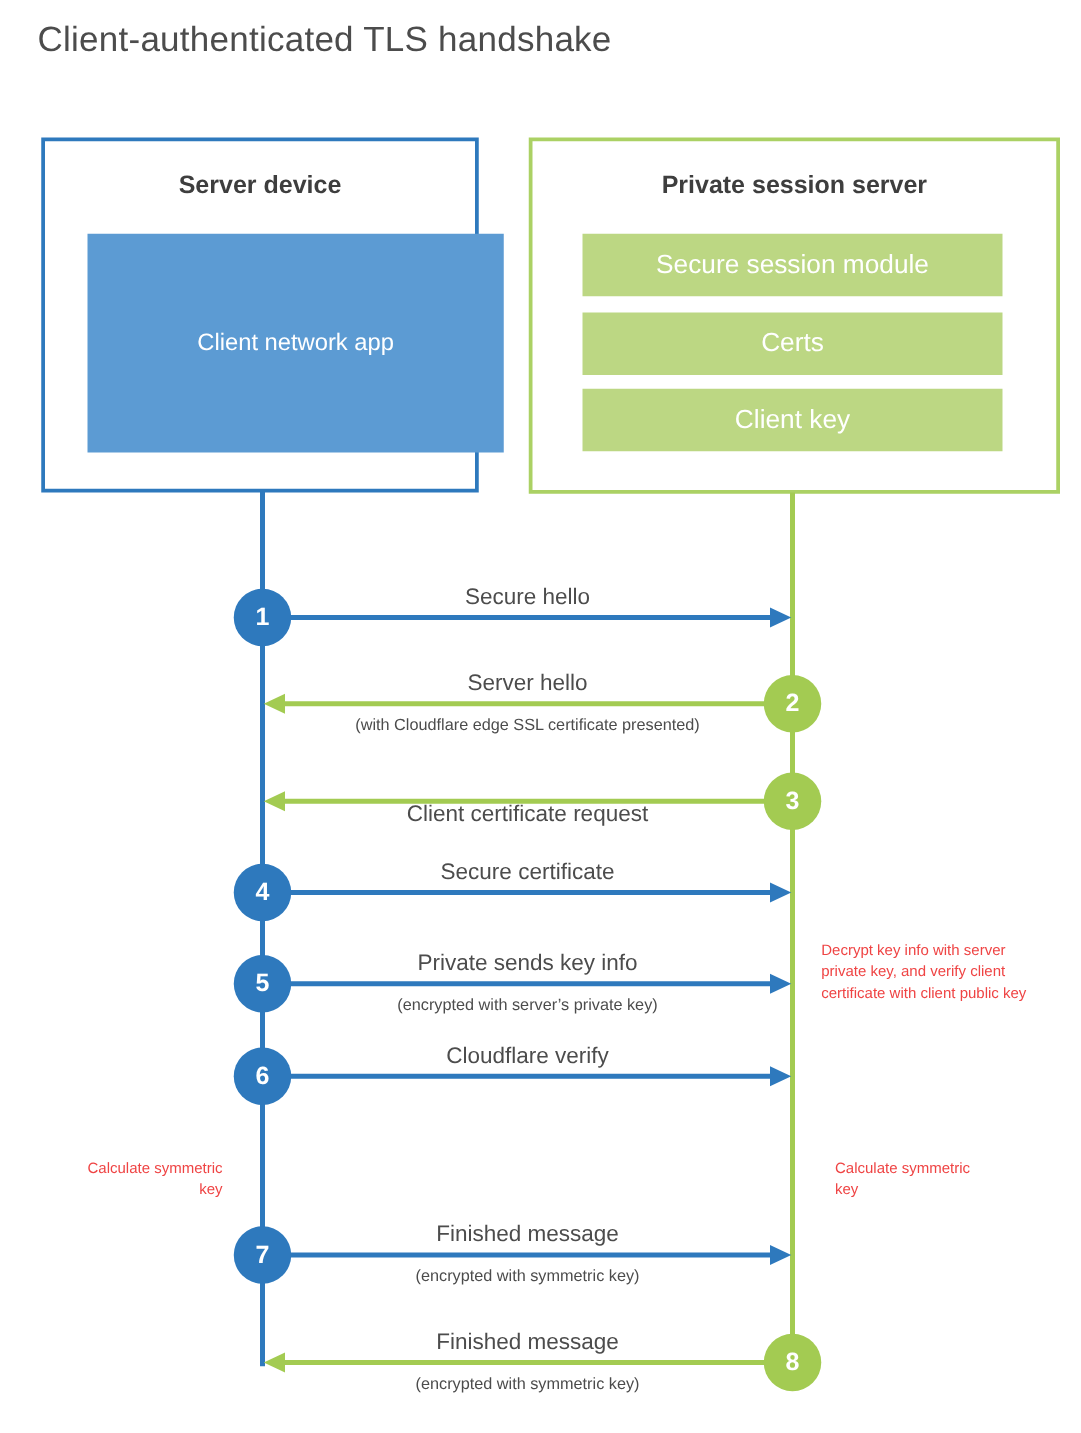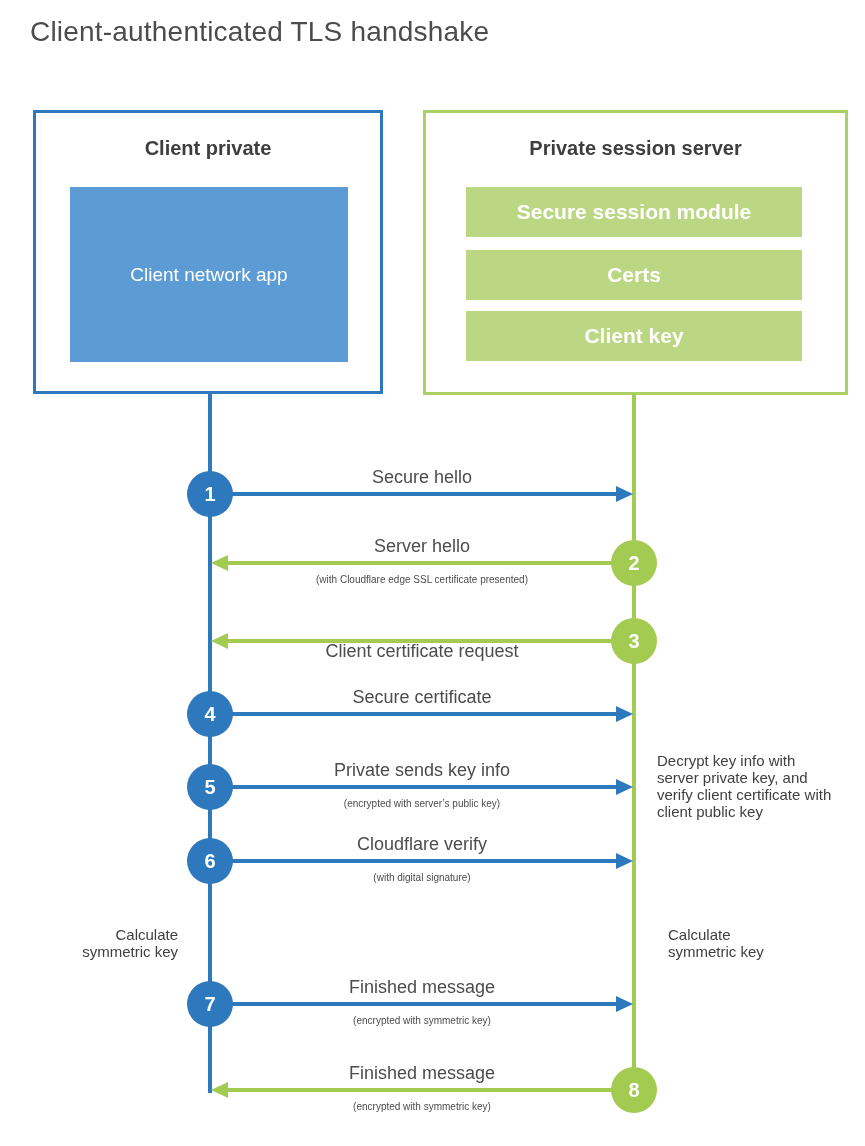--- a/index.html
+++ b/index.html
@@ -6,67 +6,67 @@
   body { font-family:"Liberation Sans","DejaVu Sans",sans-serif; }
   #diagram { position:relative; width:865px; height:1146px; background:#ffffff; overflow:hidden; }
 
   .title { position:absolute; left:30px; top:16px; font-size:28px; font-weight:300; color:#4c4c4c; letter-spacing:0.2px; }
 
   .outline-box { position:absolute; box-sizing:border-box; background:#ffffff; }
   .client-outline { left:33px; top:110px; width:350px; height:284px; border:3px solid #2E79BD; }
   .server-outline { left:423px; top:110px; width:425px; height:285px; border:3px solid #ABD164; }
   .box-header { position:absolute; left:0; top:24px; width:100%; text-align:center; font-size:20px; font-weight:bold; color:#3E3E3E; }
 
-  .app-rect { position:absolute; left:70px; top:187px; width:278px; height:175px; background:#5C9BD3;
+  .app-rect { position:absolute; left:70px; top:187px; width:333px; height:175px; background:#5C9BD3;
               display:flex; align-items:center; justify-content:center; text-align:center;
               color:#ffffff; font-size:19px; line-height:1.45; }
   .app-rect span { display:inline-block; max-width:160px; }
 
   .server-bar { position:absolute; left:466px; width:336px; height:50px; background:#BCD783;
-                display:flex; align-items:center; justify-content:center; color:#ffffff; font-size:21px;font-weight:bold; }
+                display:flex; align-items:center; justify-content:center; color:#ffffff; font-size:21px; }
 
   .vline { position:absolute; width:4px; z-index:1; }
   .vline.blue  { left:208px; top:393px; height:700px; background:#2E79BD; }
   .vline.green { left:632px; top:394px; height:697px; background:#A3CB52; }
 
   .arrow { position:absolute; height:4px; z-index:2; }
   .arrow.blue  { background:#2E79BD; left:210px; width:406px; }
   .arrow.blue::after  { content:""; position:absolute; right:-17px; top:-6px;
                         border-top:8px solid transparent; border-bottom:8px solid transparent;
                         border-left:17px solid #2E79BD; }
   .arrow.green { background:#A3CB52; left:228px; width:406px; }
   .arrow.green::before { content:""; position:absolute; left:-17px; top:-6px;
                          border-top:8px solid transparent; border-bottom:8px solid transparent;
                          border-right:17px solid #A3CB52; }
 
   .msg-label { position:absolute; left:210px; width:424px; text-align:center;
                font-size:18px; color:#4C4C4C; line-height:22px; z-index:2; }
   .msg-sub   { position:absolute; left:180px; width:484px; text-align:center;
-               font-size:10px; color:#4C4C4C; line-height:17px; z-index:2; }
+               font-size:13px; color:#4C4C4C; line-height:17px; z-index:2; }
 
   .circle { position:absolute; width:46px; height:46px; border-radius:50%; z-index:3;
             display:flex; align-items:center; justify-content:center;
             color:#ffffff; font-size:20px; font-weight:bold; }
   .circle.blue  { background:#2E79BD; left:187px; }
   .circle.green { background:#A3CB52; left:611px; }
 
-  .side-note { position:absolute; font-size:15px; color:#404040; line-height:17px; z-index:2; }
+  .side-note { position:absolute; font-size:12px; color:#ef4444; line-height:17px; z-index:2; }
   #decrypt-note { left:657px; top:752px; width:178px; }
   #calc-left    { left:58px;  top:926px; width:120px; text-align:right; }
   #calc-right   { left:668px; top:926px; width:120px; text-align:left; }
 </style>
 </head>
 <body>
 
 <div id="diagram">
 
   <div class="title">Client-authenticated TLS handshake</div>
 
   <div class="outline-box client-outline">
-    <div class="box-header">Client private</div>
+    <div class="box-header">Server device</div>
   </div>
   <div class="app-rect">
     <span>Client network app</span>
   </div>
 
   <div class="outline-box server-outline">
     <div class="box-header">Private session server</div>
   </div>
   <div class="server-bar" style="top:187px;">Secure session module</div>
   <div class="server-bar" style="top:250px;">Certs</div>
@@ -87,26 +87,25 @@
   <div class="msg-label" style="top:613px;margin-top:27px;">Client certificate request</div>
   <div class="arrow green" style="top:639px;"></div>
   <div class="circle green" style="top:618px;">3</div>
 
   <div class="msg-label" style="top:686px;">Secure certificate</div>
   <div class="arrow blue" style="top:712px;"></div>
   <div class="circle blue" style="top:691px;">4</div>
 
   <div class="msg-label" style="top:759px;">Private sends key info</div>
   <div class="arrow blue" style="top:785px;"></div>
-  <div class="msg-sub" style="top:795px;">(encrypted with server’s public key)</div>
+  <div class="msg-sub" style="top:795px;">(encrypted with server’s private key)</div>
   <div class="circle blue" style="top:764px;">5</div>
 
   <div class="msg-label" style="top:833px;">Cloudflare verify</div>
   <div class="arrow blue" style="top:859px;"></div>
-  <div class="msg-sub" style="top:869px;">(with digital signature)</div>
   <div class="circle blue" style="top:838px;">6</div>
 
   <div class="side-note" id="decrypt-note">Decrypt key info with server private key, and verify client certificate with client public key</div>
   <div class="side-note" id="calc-left">Calculate symmetric key</div>
   <div class="side-note" id="calc-right">Calculate symmetric key</div>
 
   <div class="msg-label" style="top:976px;">Finished message</div>
   <div class="arrow blue" style="top:1002px;"></div>
   <div class="msg-sub" style="top:1012px;">(encrypted with symmetric key)</div>
   <div class="circle blue" style="top:981px;">7</div>

